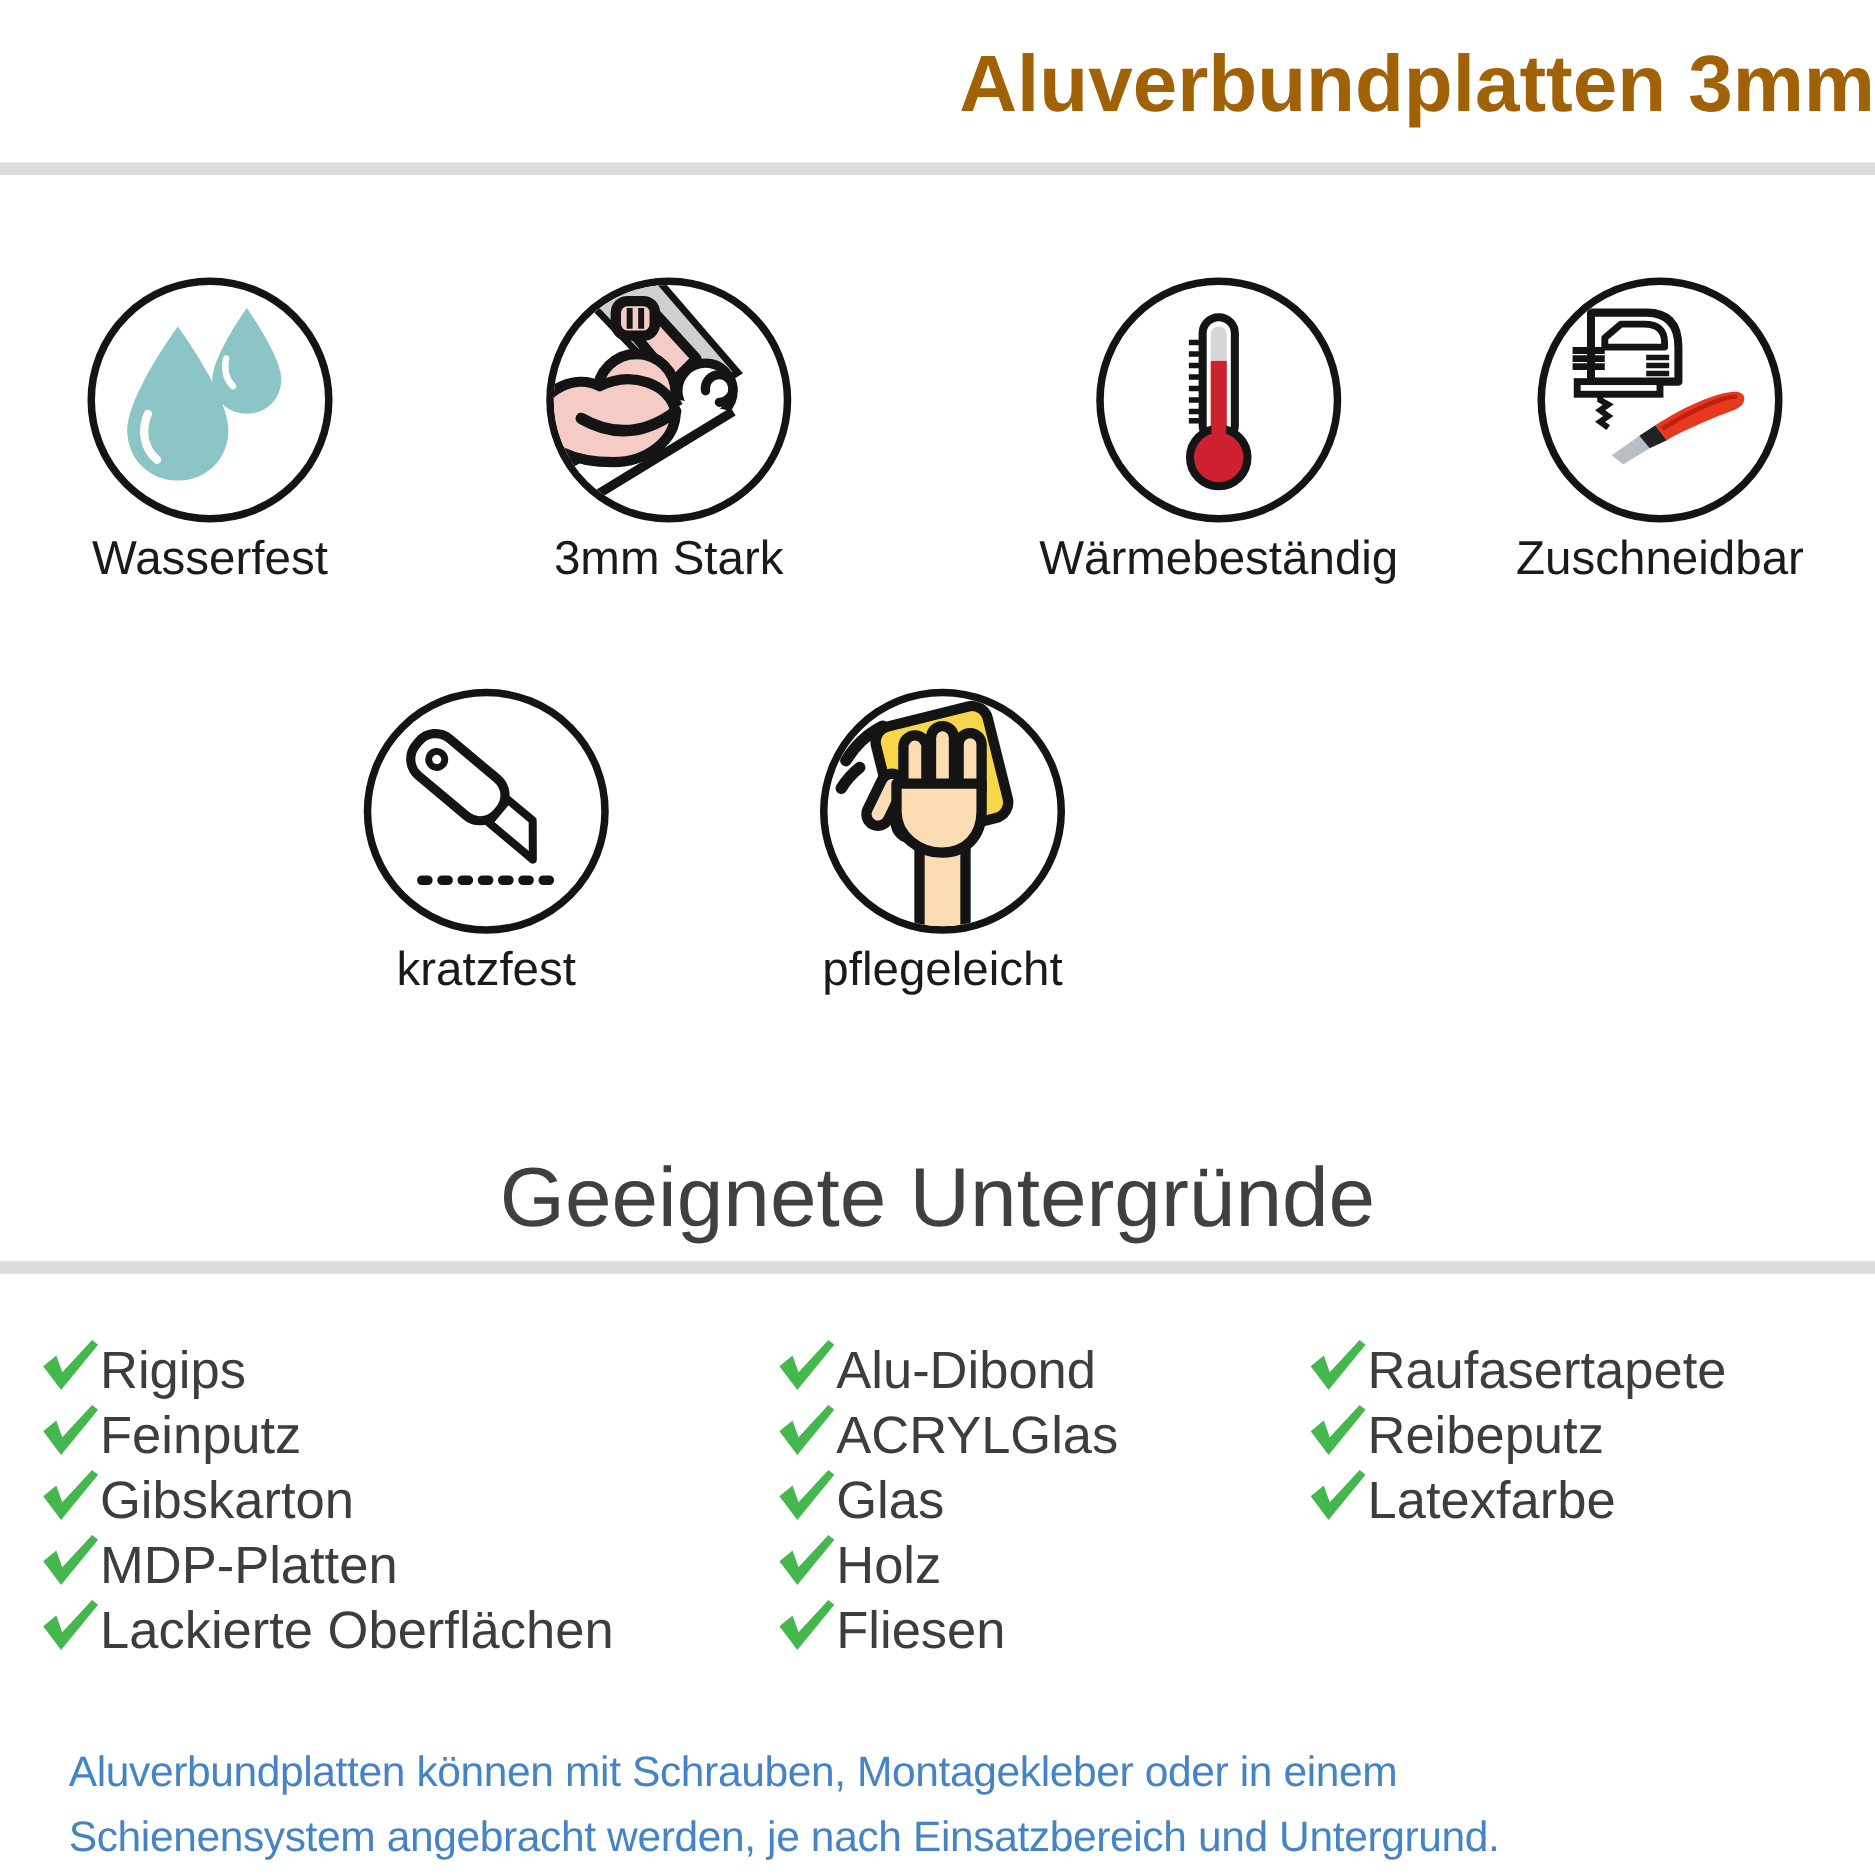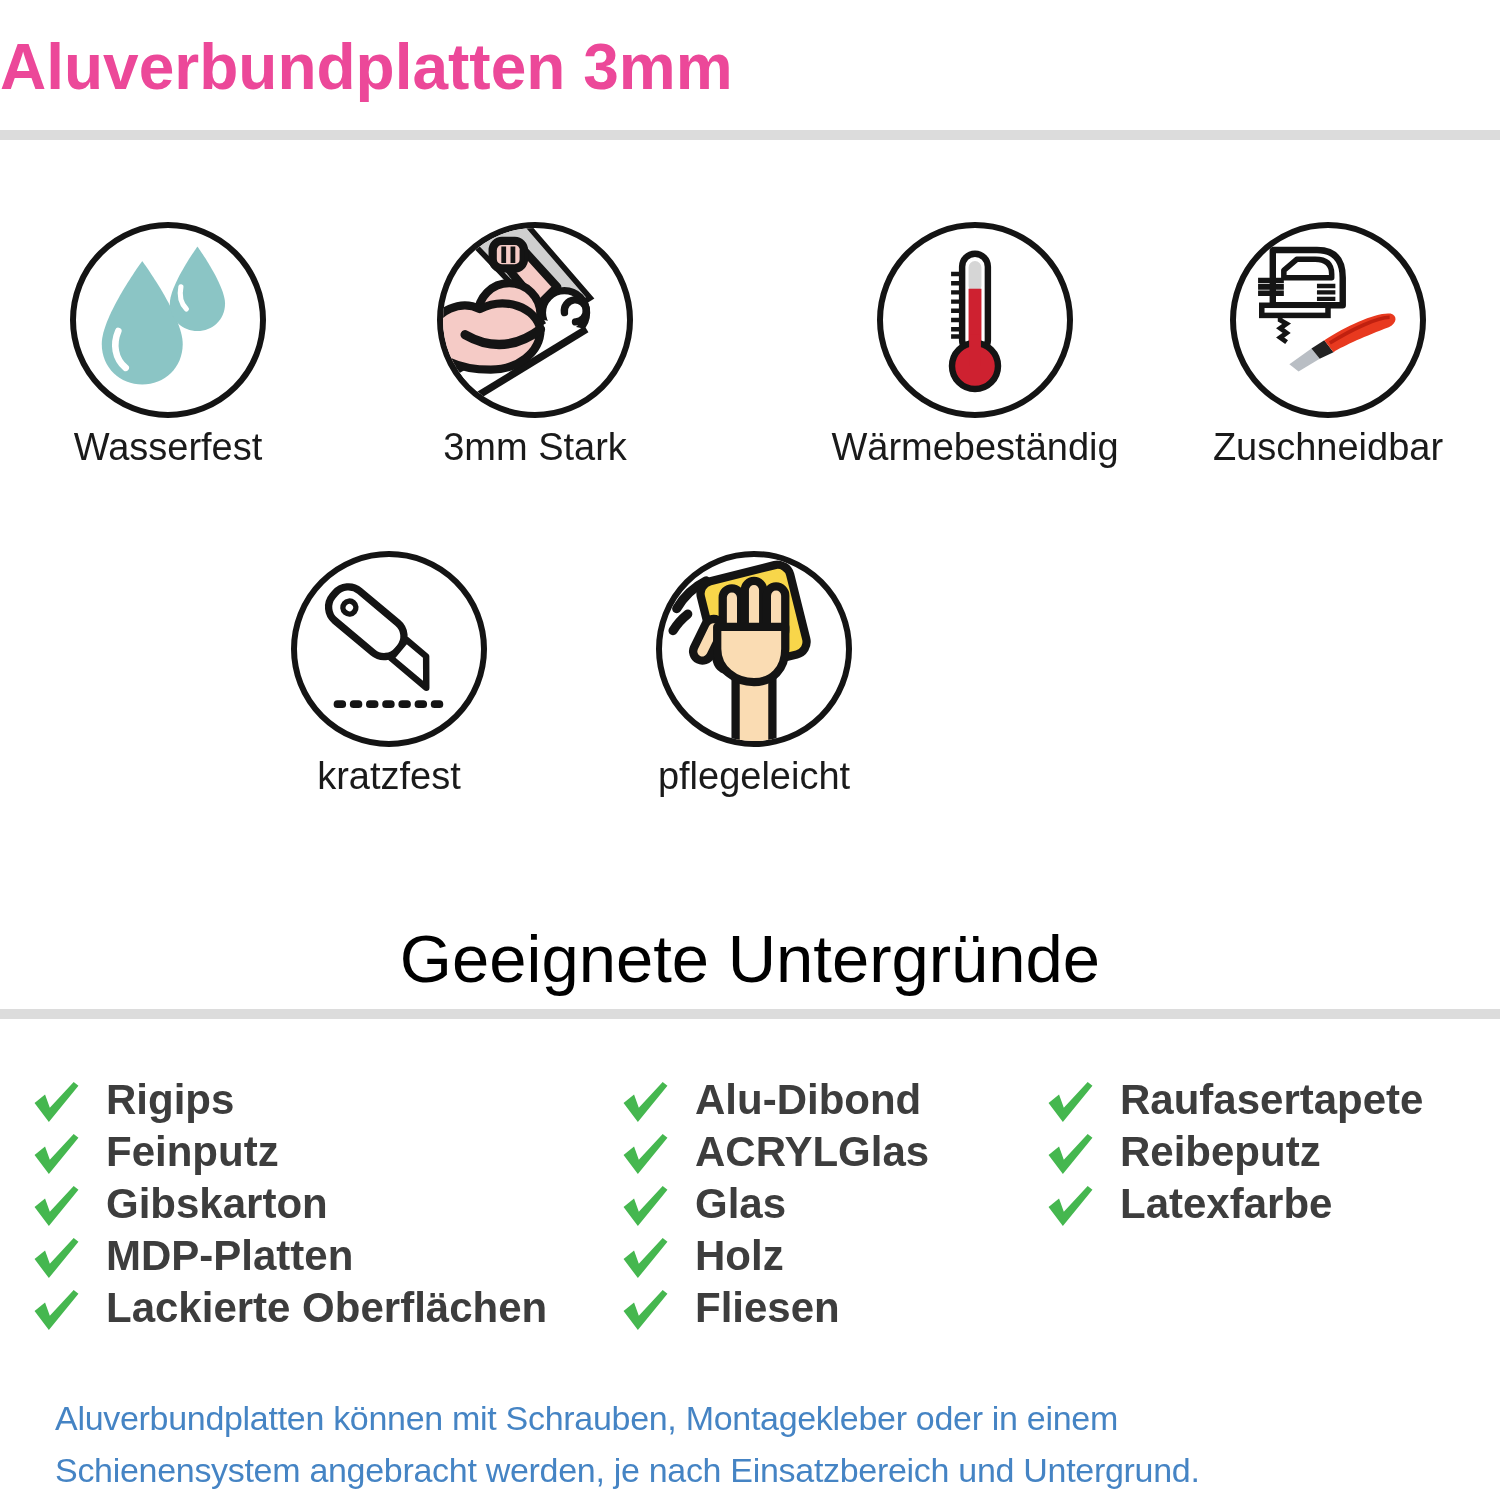--- a/index.html
+++ b/index.html
@@ -1,33 +1,33 @@
 <!DOCTYPE html>
 <html><head>
 <meta charset="utf-8">
 <style>
   html,body{margin:0;padding:0;background:#ffffff;}
   .canvas{position:relative;width:1500px;height:1500px;background:#ffffff;overflow:hidden;
           font-family:"Liberation Sans", sans-serif;}
-  .h1{position:absolute;top:30px;left:0;width:1500px;text-align:left;
-      font-size:64px;font-weight:600;color:#ec4899;letter-spacing:0px;}
+  .h1{position:absolute;top:30px;left:0;width:1500px;text-align:right;
+      font-size:64px;font-weight:600;color:#a16207;letter-spacing:0px;}
   .h2{position:absolute;top:920px;left:0;width:1500px;text-align:center;
-      font-size:67px;font-weight:500;color:#000000;}
+      font-size:67px;font-weight:500;color:#404040;}
   .bar{position:absolute;left:0;width:1500px;height:10px;background:#dcdcdc;}
   .bar1{top:130px;} .bar2{top:1009px;}
 
   .feature{position:absolute;width:330px;display:flex;flex-direction:column;align-items:center;}
   .circle{width:196px;height:196px;box-sizing:border-box;border:6px solid #141414;border-radius:50%;
           overflow:hidden;background:#fff;position:relative;}
   .circle svg{position:absolute;inset:0;width:100%;height:100%;}
   .feature-label{margin-top:8px;font-size:38px;color:#1a1a1a;white-space:nowrap;}
 
   .col{position:absolute;top:1072px;display:flex;flex-direction:column;}
   .c1{left:33px;} .c2{left:622px;} .c3{left:1047px;}
-  .lrow{display:flex;align-items:flex-end;height:52px;gap:26px;font-weight:bold;}
+  .lrow{display:flex;align-items:flex-start;height:52px;}
   .check{width:47px;height:42px;flex:0 0 auto;display:block;}
   .item{font-size:42px;color:#3d3d3d;white-space:nowrap;}
 
   .footer{position:absolute;left:55px;top:1392px;font-size:34px;line-height:52px;
           color:#4584c4;letter-spacing:-0.3px;white-space:nowrap;}
 </style>
 </head>
 <body>
 
 <div class="canvas">

